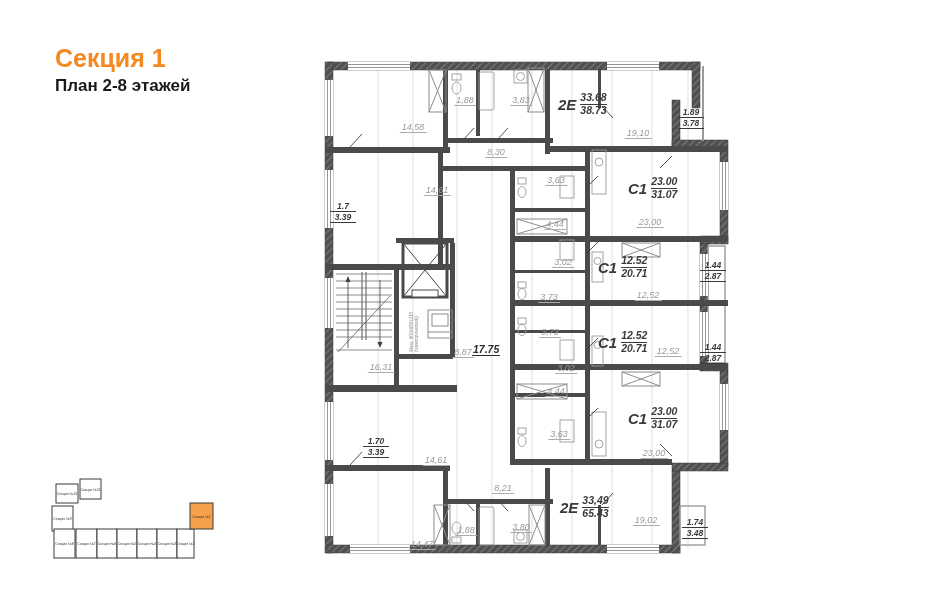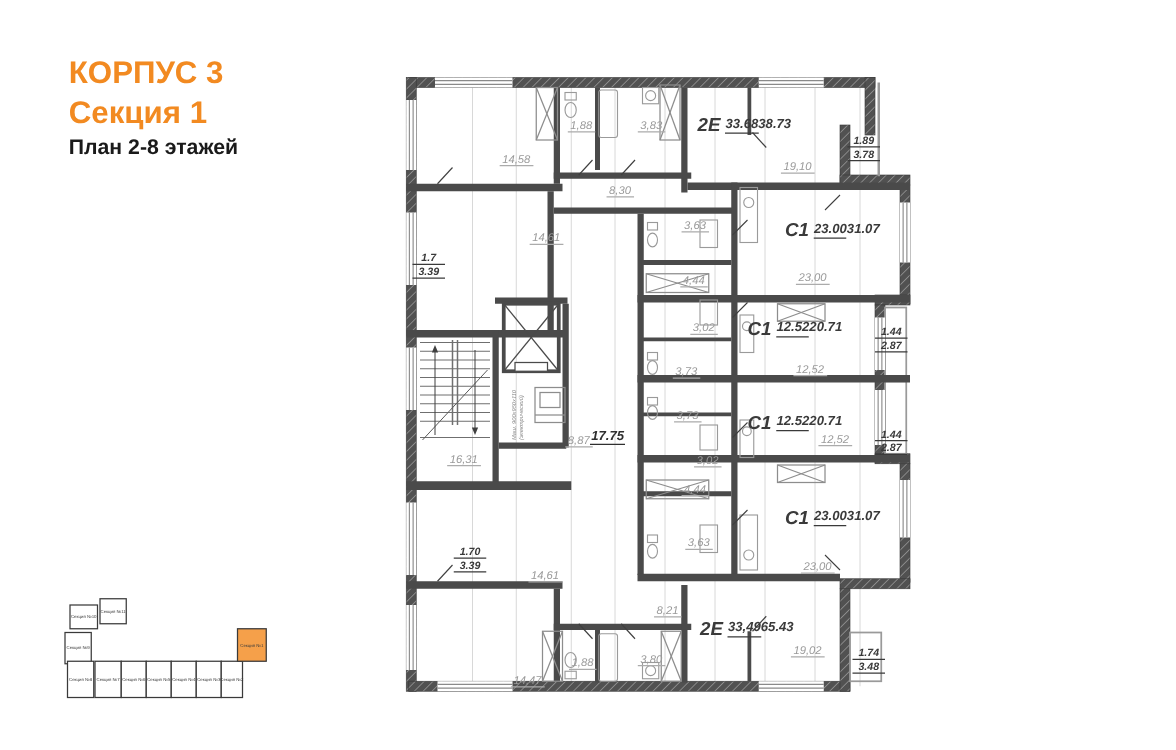--- a/index.html
+++ b/index.html
@@ -7,21 +7,21 @@
        font-family:"Liberation Sans",sans-serif;}
   #plan-svg{position:absolute;left:0;top:0;}
   .abs{position:absolute;}
   
   .title-orange{color:#f28a21;font-weight:bold;font-size:25px;line-height:32px;}
   .title-black{color:#1a1a1a;font-weight:bold;font-size:17px;line-height:24px;}
   
   .apt{position:absolute;display:flex;align-items:center;color:#3a3a3a;
        font-style:italic;font-weight:bold;white-space:nowrap;}
   .apt-type{font-size:15px;margin-right:4px;}
-  .frac{display:inline-flex;font-size:10.5px;line-height:11.5px;text-align:center;}
+  .frac{display:inline-flex;flex-direction:column;font-size:10.5px;line-height:11.5px;text-align:center;}
   .frac .num{border-bottom:1.4px solid #3a3a3a;}
   
   .bal{position:absolute;display:flex;flex-direction:column;color:#3a3a3a;
        font-style:italic;font-weight:bold;font-size:8.5px;line-height:10px;width:26px;text-align:center;}
   .bal span{border-bottom:1.2px solid #3a3a3a;}
   
   .room{position:absolute;transform:translateX(-50%);color:#9a9a9a;font-style:italic;
         font-size:9px;line-height:10px;border-bottom:1px solid #ababab;padding:0 2px;white-space:nowrap;}
   .corr{position:absolute;color:#2f2f2f;font-style:italic;font-weight:bold;font-size:10.5px;
         border-bottom:1.3px solid #2f2f2f;padding:0 1px;}
@@ -288,21 +288,20 @@
     <text class="mini" x="107" y="544.5" text-anchor="middle">Секция №6</text>
     <text class="mini" x="127" y="544.5" text-anchor="middle">Секция №5</text>
     <text class="mini" x="147" y="544.5" text-anchor="middle">Секция №4</text>
     <text class="mini" x="167" y="544.5" text-anchor="middle">Секция №3</text>
     <text class="mini" x="185.5" y="544.5" text-anchor="middle">Секция №2</text>
     <text class="mini" x="201.5" y="517.5" text-anchor="middle">Секция №1</text>
   </g>
 </svg>
 
 <div class="abs" style="left:55px;top:42px;">
-  <div class="title-orange">КОРПУС 3</div>
   <div class="title-orange">Секция 1</div>
   <div class="title-black">План 2-8 этажей</div>
 </div>
 
 <div class="apt" style="left:558px;top:92px;">
   <span class="apt-type">2Е</span>
   <span class="frac">
       <span class="num">33.68</span>
       <span class="den">38.73</span>
     </span>
@@ -373,30 +372,30 @@
 <div class="room" style="left:521px;top:95px;">3,83</div>
 <div class="room" style="left:638px;top:128px;">19,10</div>
 <div class="room" style="left:496px;top:147px;">8,30</div>
 <div class="room" style="left:437px;top:185px;">14,61</div>
 <div class="room" style="left:556px;top:175px;">3,63</div>
 <div class="room" style="left:555px;top:219px;">4,44</div>
 <div class="room" style="left:650px;top:217px;">23,00</div>
 <div class="room" style="left:563px;top:257px;">3,02</div>
 <div class="room" style="left:549px;top:292px;">3,73</div>
 <div class="room" style="left:648px;top:290px;">12,52</div>
-<div class="room" style="left:371px;top:362px;">16,31</div>
+<div class="room" style="left:381px;top:362px;">16,31</div>
 <div class="room" style="left:463px;top:347px;">8,87</div>
 <div class="room" style="left:550px;top:327px;">3,73</div>
 <div class="room" style="left:566px;top:363px;">3,02</div>
 <div class="room" style="left:668px;top:346px;">12,52</div>
 <div class="room" style="left:556px;top:386px;">4,44</div>
 <div class="room" style="left:559px;top:429px;">3,63</div>
 <div class="room" style="left:654px;top:448px;">23,00</div>
 <div class="room" style="left:436px;top:455px;">14,61</div>
-<div class="room" style="left:503px;top:483px;margin-left:31px;">8,21</div>
+<div class="room" style="left:503px;top:483px;">8,21</div>
 <div class="room" style="left:422px;top:539px;">14,47</div>
 <div class="room" style="left:466px;top:525px;">1,88</div>
 <div class="room" style="left:521px;top:522px;">3,80</div>
 <div class="room" style="left:646px;top:515px;">19,02</div>
 
 <div class="corr" style="left:472px;top:343px;">17.75</div>
 
 <div class="lift-note" style="left:409px;top:352px;">
   <div>Маш. 900х950х110</div>
   <div>(электрический)</div>

